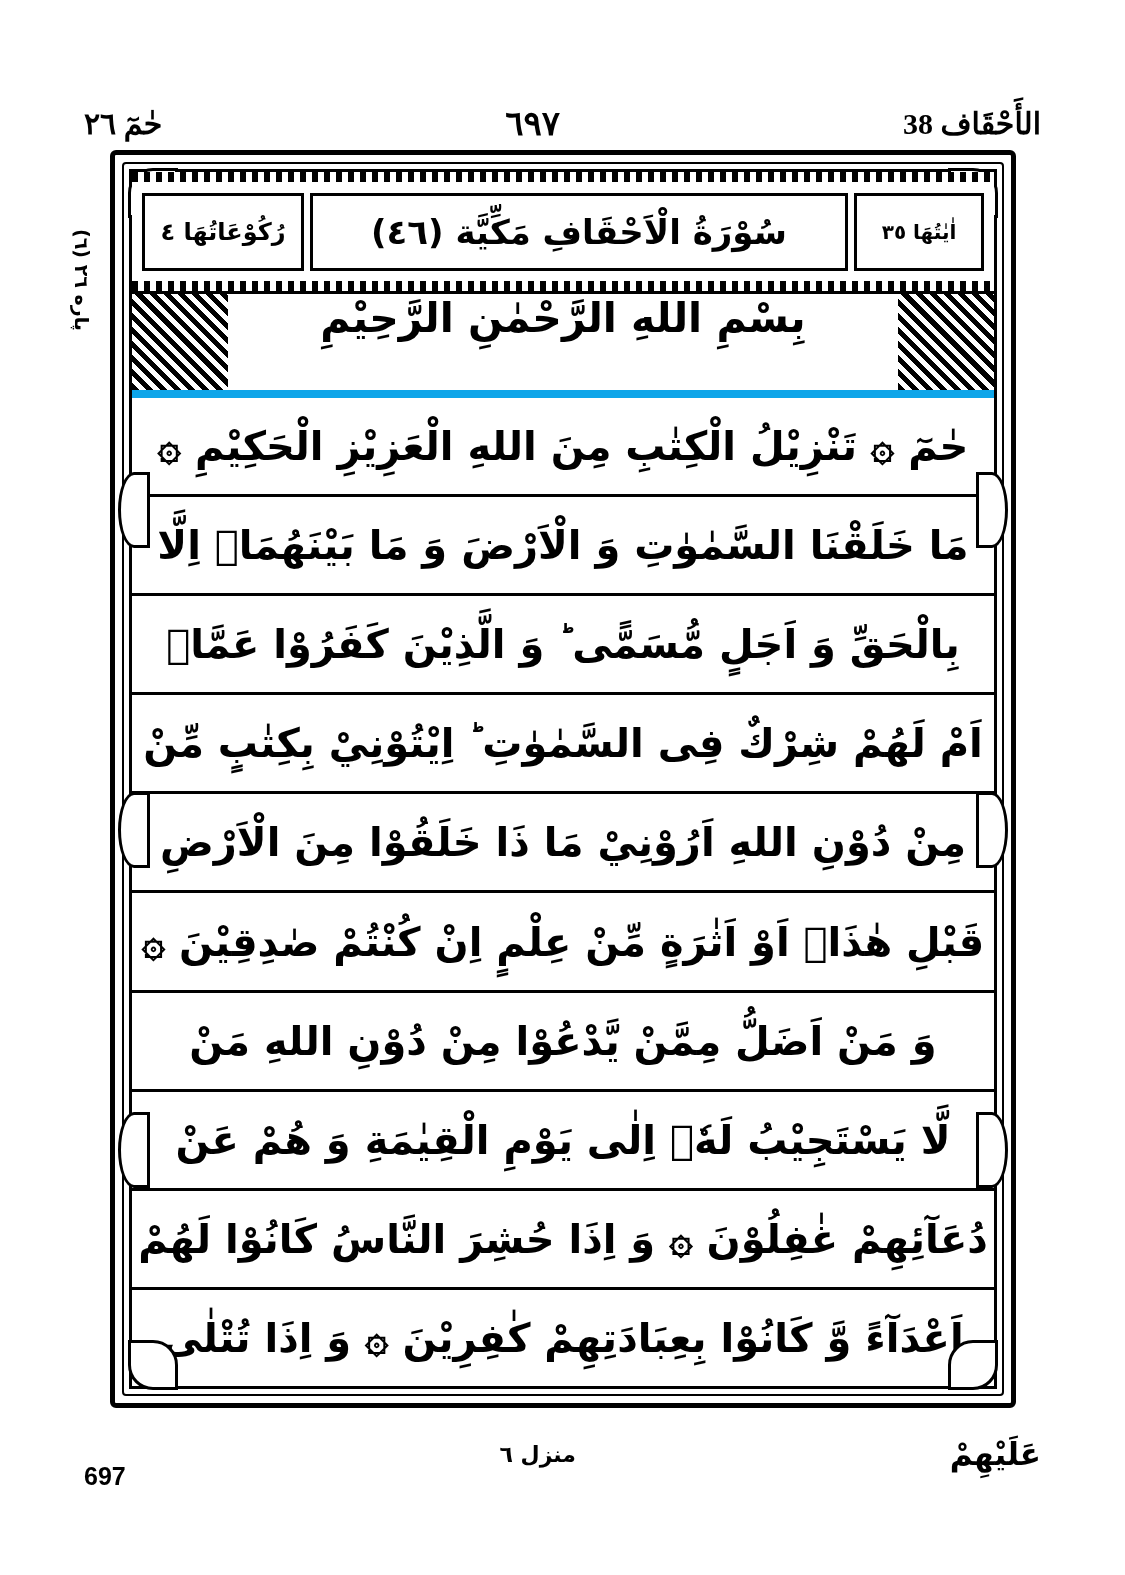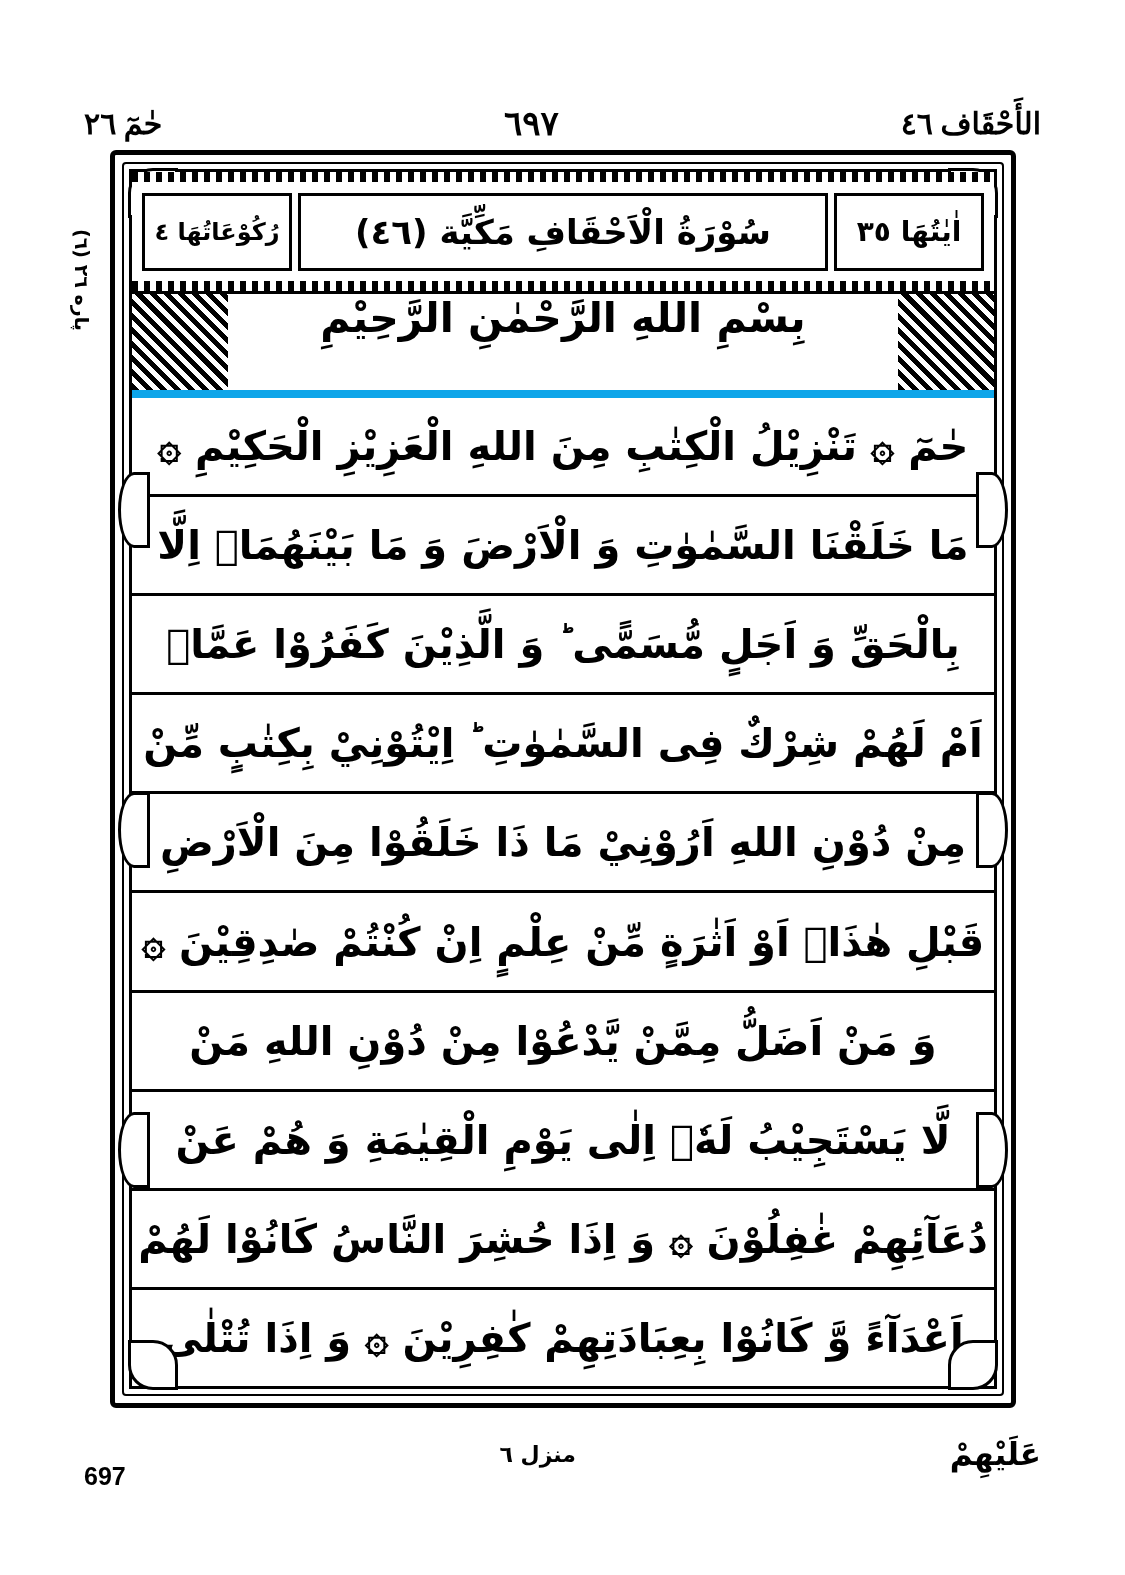--- a/index.html
+++ b/index.html
@@ -146,32 +146,32 @@
     border: 3px solid #000;
     height: 78px;
     display: flex;
     align-items: center;
     justify-content: center;
     font-weight: bold;
     box-sizing: border-box;
     background: #fff;
   }
   .band-ayat {
-    width: 150px;
-    font-size: 28px;
+    width: 130px;
+    font-size: 20px;
     letter-spacing: 1px;
   }
   .band-title {
     flex: 1;
     margin: 0 6px;
     font-size: 34px;
     letter-spacing: 2px;
   }
   .band-ruku {
-    width: 150px;
+    width: 162px;
     font-size: 24px;
     letter-spacing: 1px;
   }
 
   
   .bismillah-band {
     position: relative;
     height: 96px;
     border-bottom: 8px solid #0ea5e9;
     display: flex;
@@ -255,21 +255,21 @@
     direction: ltr;
     margin-top: 44px;
   }
 </style>
 </head>
 <body>
 
 <div class="page">
 
   <div class="header-row">
-    <div class="hdr-right">الأَحْقَاف ٤٦</div>
+    <div class="hdr-right">الأَحْقَاف 38</div>
     <div class="hdr-center">٦٩٧</div>
     <div class="hdr-left">حٰمٓ ٢٦</div>
   </div>
 
   <div class="side-label">
     <span>پاره ٢٦ (٦)</span>
   </div>
 
   <div class="frame-outer">
     <div class="frame-mid"></div>

